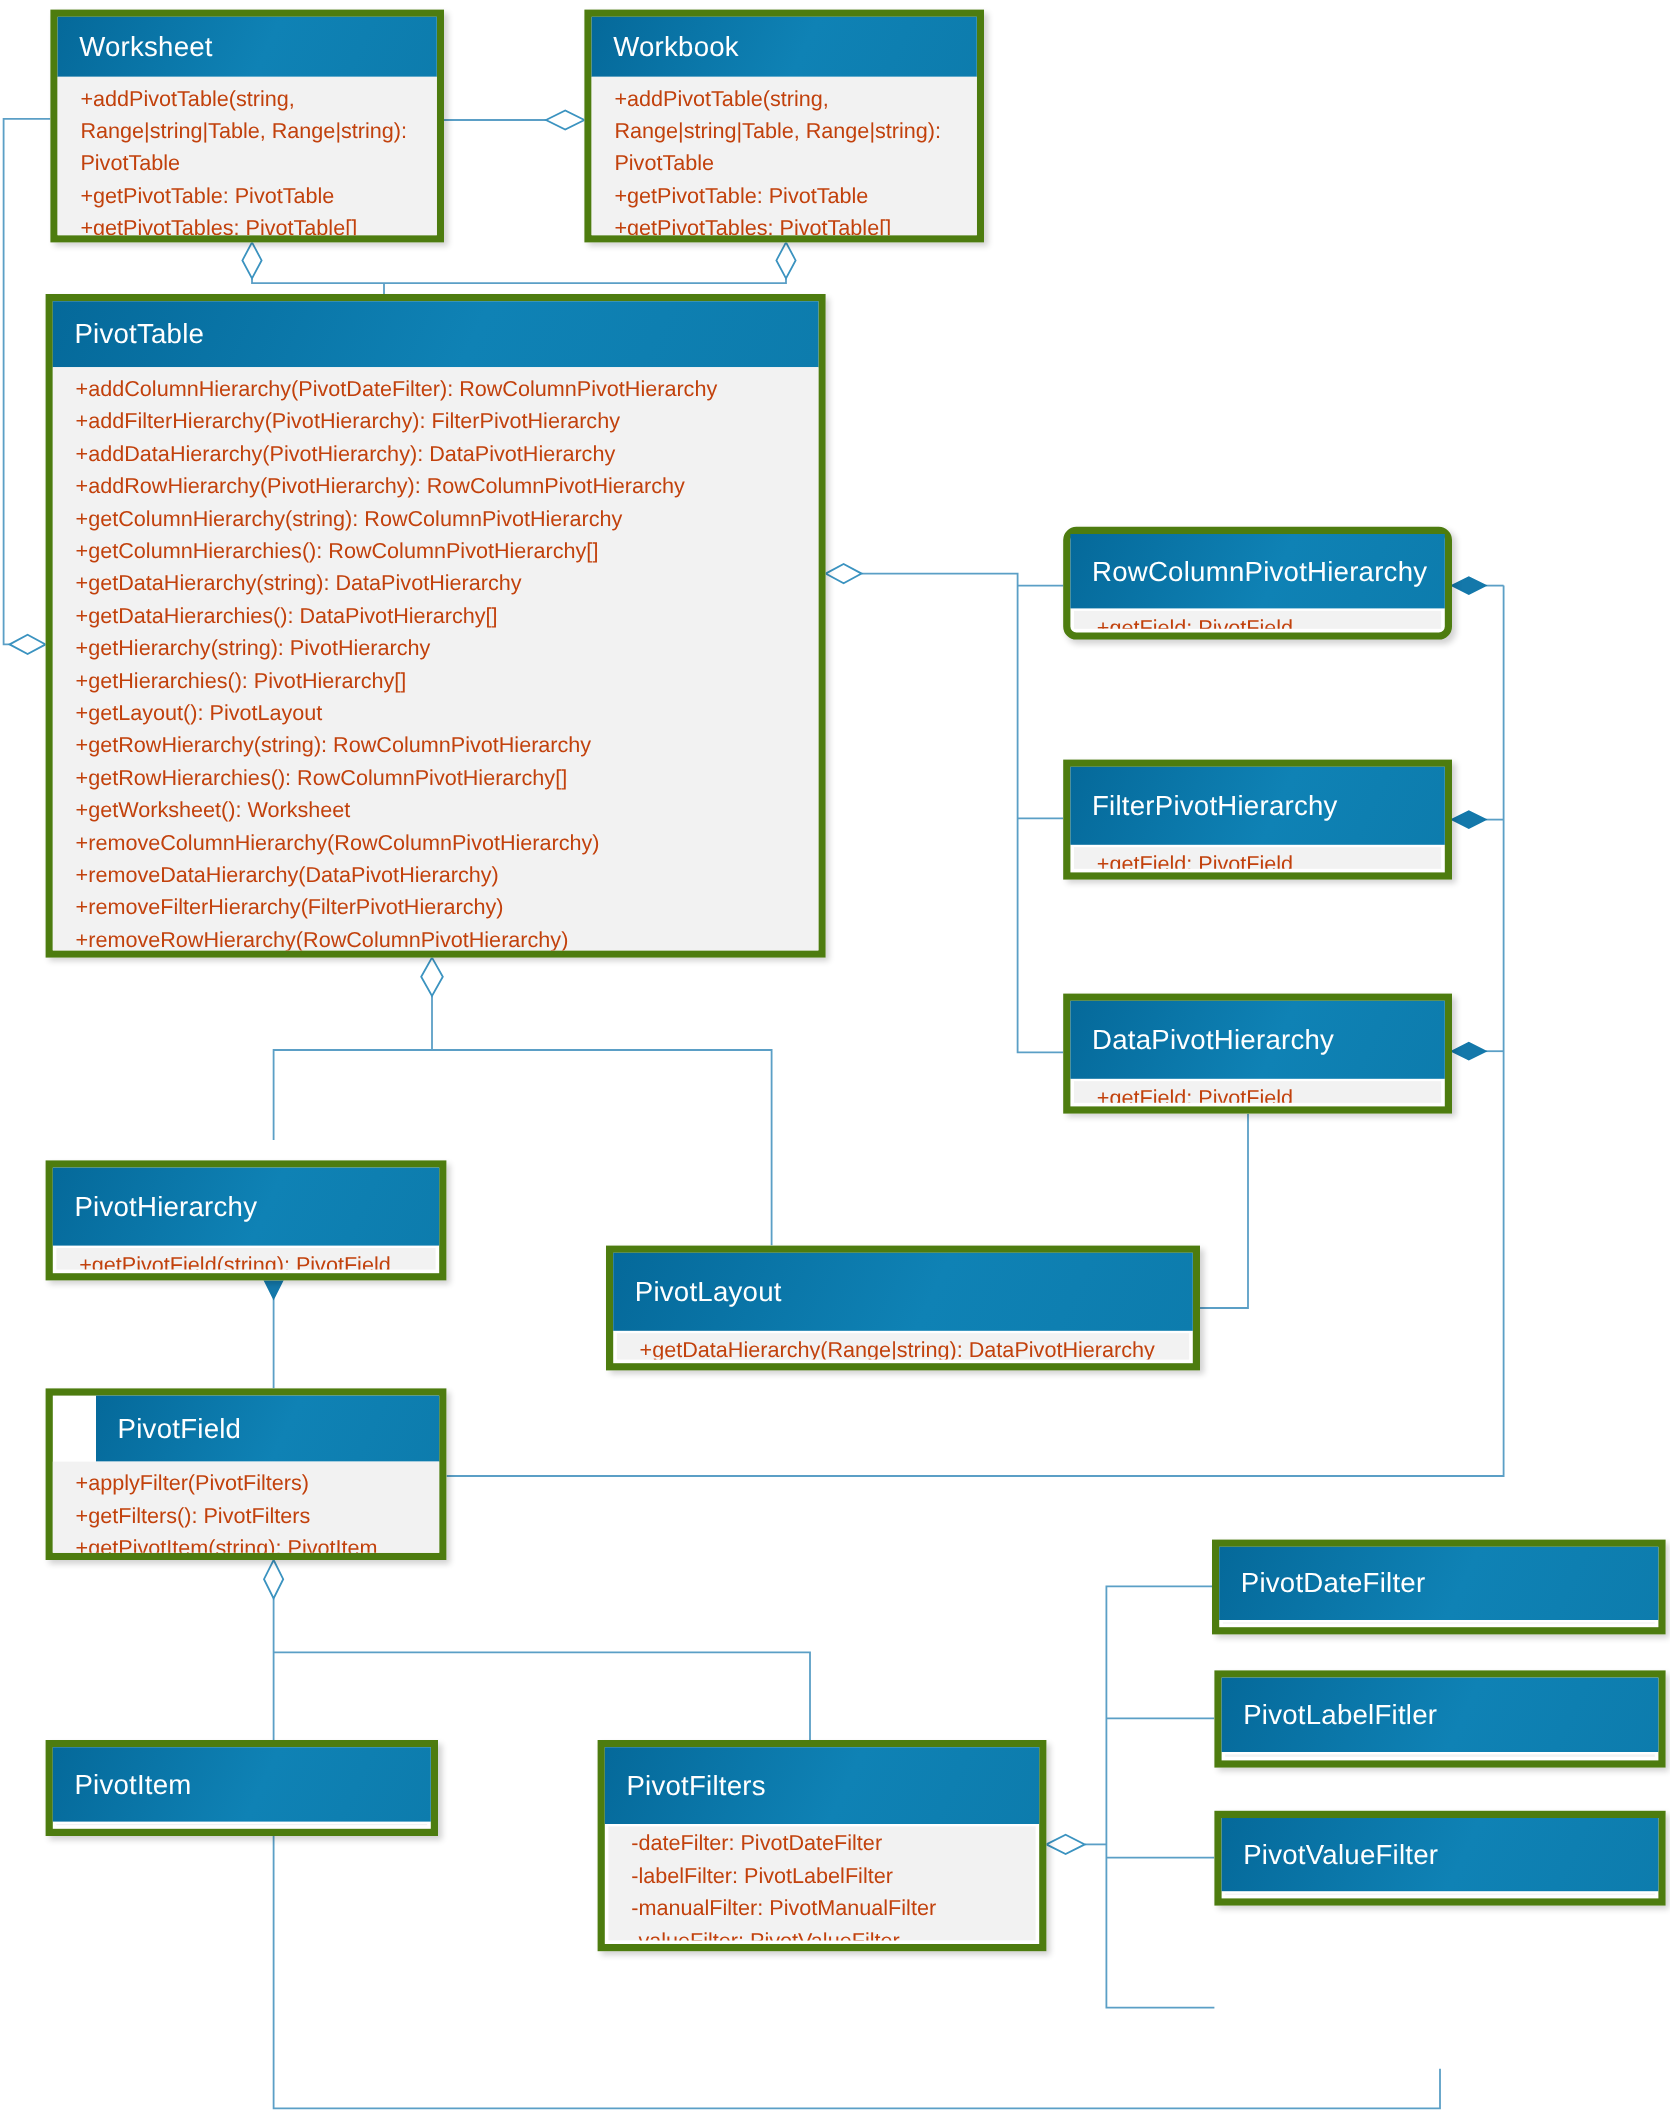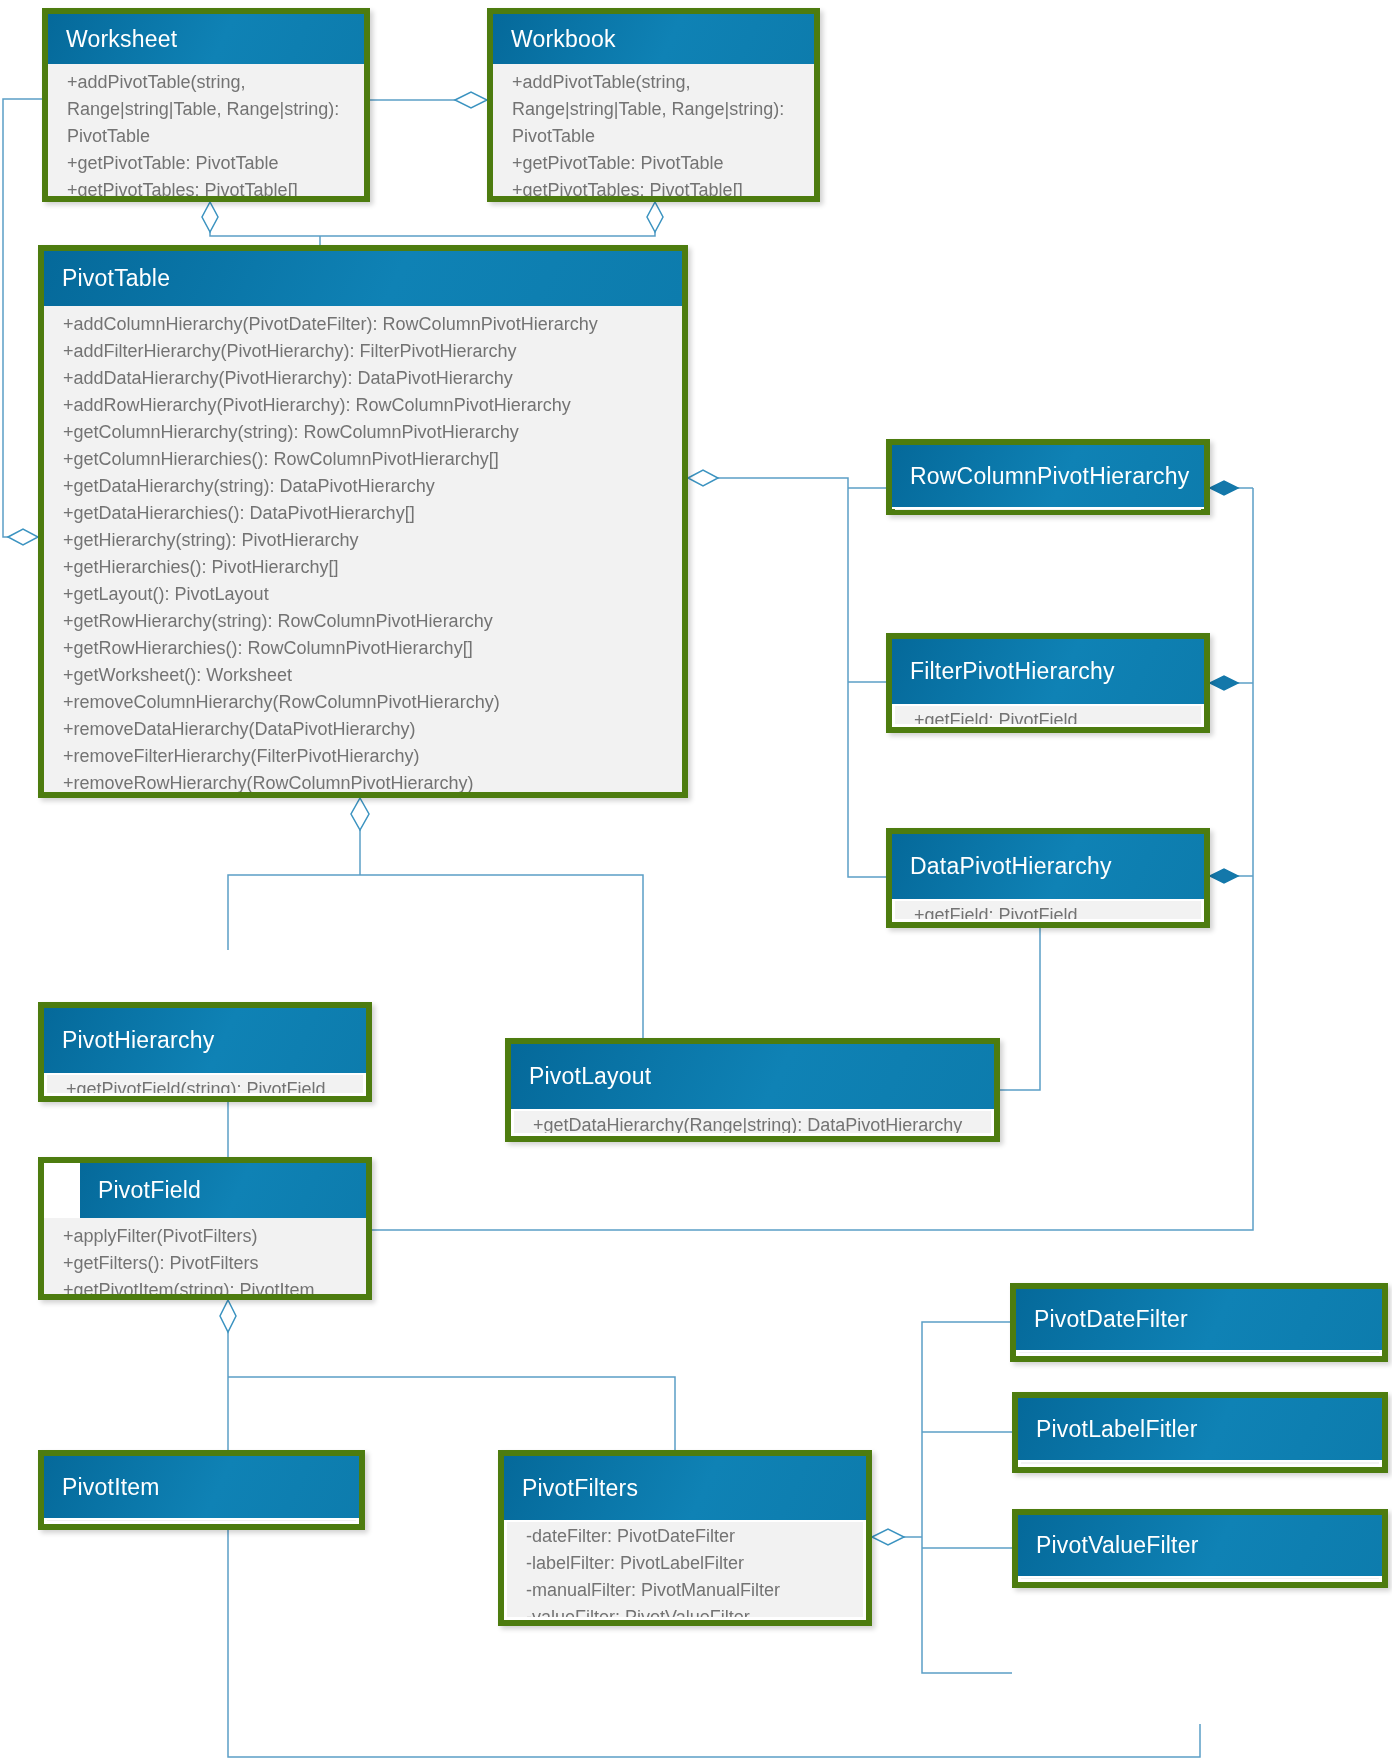--- a/index.html
+++ b/index.html
@@ -27,21 +27,21 @@
     color:#ffffff;
     font-size:23px;
     display:flex;
     align-items:center;
     padding-left:18px;
     letter-spacing:0.2px;
   }
   .bod {
     flex:1 1 auto;
     background:#f2f2f2;
-    color:#737373;
+    color:#c2410c;
     font-size:18px;
     overflow:hidden;
     padding-top:5px;
   }
   .bod.inset { margin:2px 3px 3px; padding-top:1px; }
   .bod.strip { padding-top:0; }
   .member { line-height:27px; padding-left:19px; white-space:nowrap; }
 </style>
 </head>
 <body>
@@ -141,42 +141,42 @@
         <div class="member">+getRowHierarchy(string): RowColumnPivotHierarchy</div>
         <div class="member">+getRowHierarchies(): RowColumnPivotHierarchy[]</div>
         <div class="member">+getWorksheet(): Worksheet</div>
         <div class="member">+removeColumnHierarchy(RowColumnPivotHierarchy)</div>
         <div class="member">+removeDataHierarchy(DataPivotHierarchy)</div>
         <div class="member">+removeFilterHierarchy(FilterPivotHierarchy)</div>
         <div class="member">+removeRowHierarchy(RowColumnPivotHierarchy)</div>
       </div>
   </div>
 
-  <div class="box" style="left:886px;top:439px;width:324px;height:76px;">
+  <div class="box" style="left:886px;top:439px;width:324px;height:94px;border-radius:11px;">
     <div class="hdr" style="height:62px;">RowColumnPivotHierarchy</div>
     <div class="bod inset">
         <div class="member">+getField: PivotField</div>
       </div>
   </div>
 
   <div class="box" style="left:886px;top:633px;width:324px;height:100px;">
     <div class="hdr" style="height:65px;">FilterPivotHierarchy</div>
     <div class="bod inset">
         <div class="member">+getField: PivotField</div>
       </div>
   </div>
 
   <div class="box" style="left:886px;top:828px;width:324px;height:100px;">
     <div class="hdr" style="height:65px;">DataPivotHierarchy</div>
     <div class="bod inset">
         <div class="member">+getField: PivotField</div>
       </div>
   </div>
 
-  <div class="box" style="left:38px;top:1002px;width:334px;height:100px;">
+  <div class="box" style="left:38px;top:967px;width:334px;height:100px;">
     <div class="hdr" style="height:65px;">PivotHierarchy</div>
     <div class="bod inset">
         <div class="member">+getPivotField(string): PivotField</div>
       </div>
   </div>
 
   <div class="box" style="left:505px;top:1038px;width:495px;height:104px;">
     <div class="hdr" style="height:65px;">PivotLayout</div>
     <div class="bod inset">
         <div class="member">+getDataHierarchy(Range|string): DataPivotHierarchy</div>

